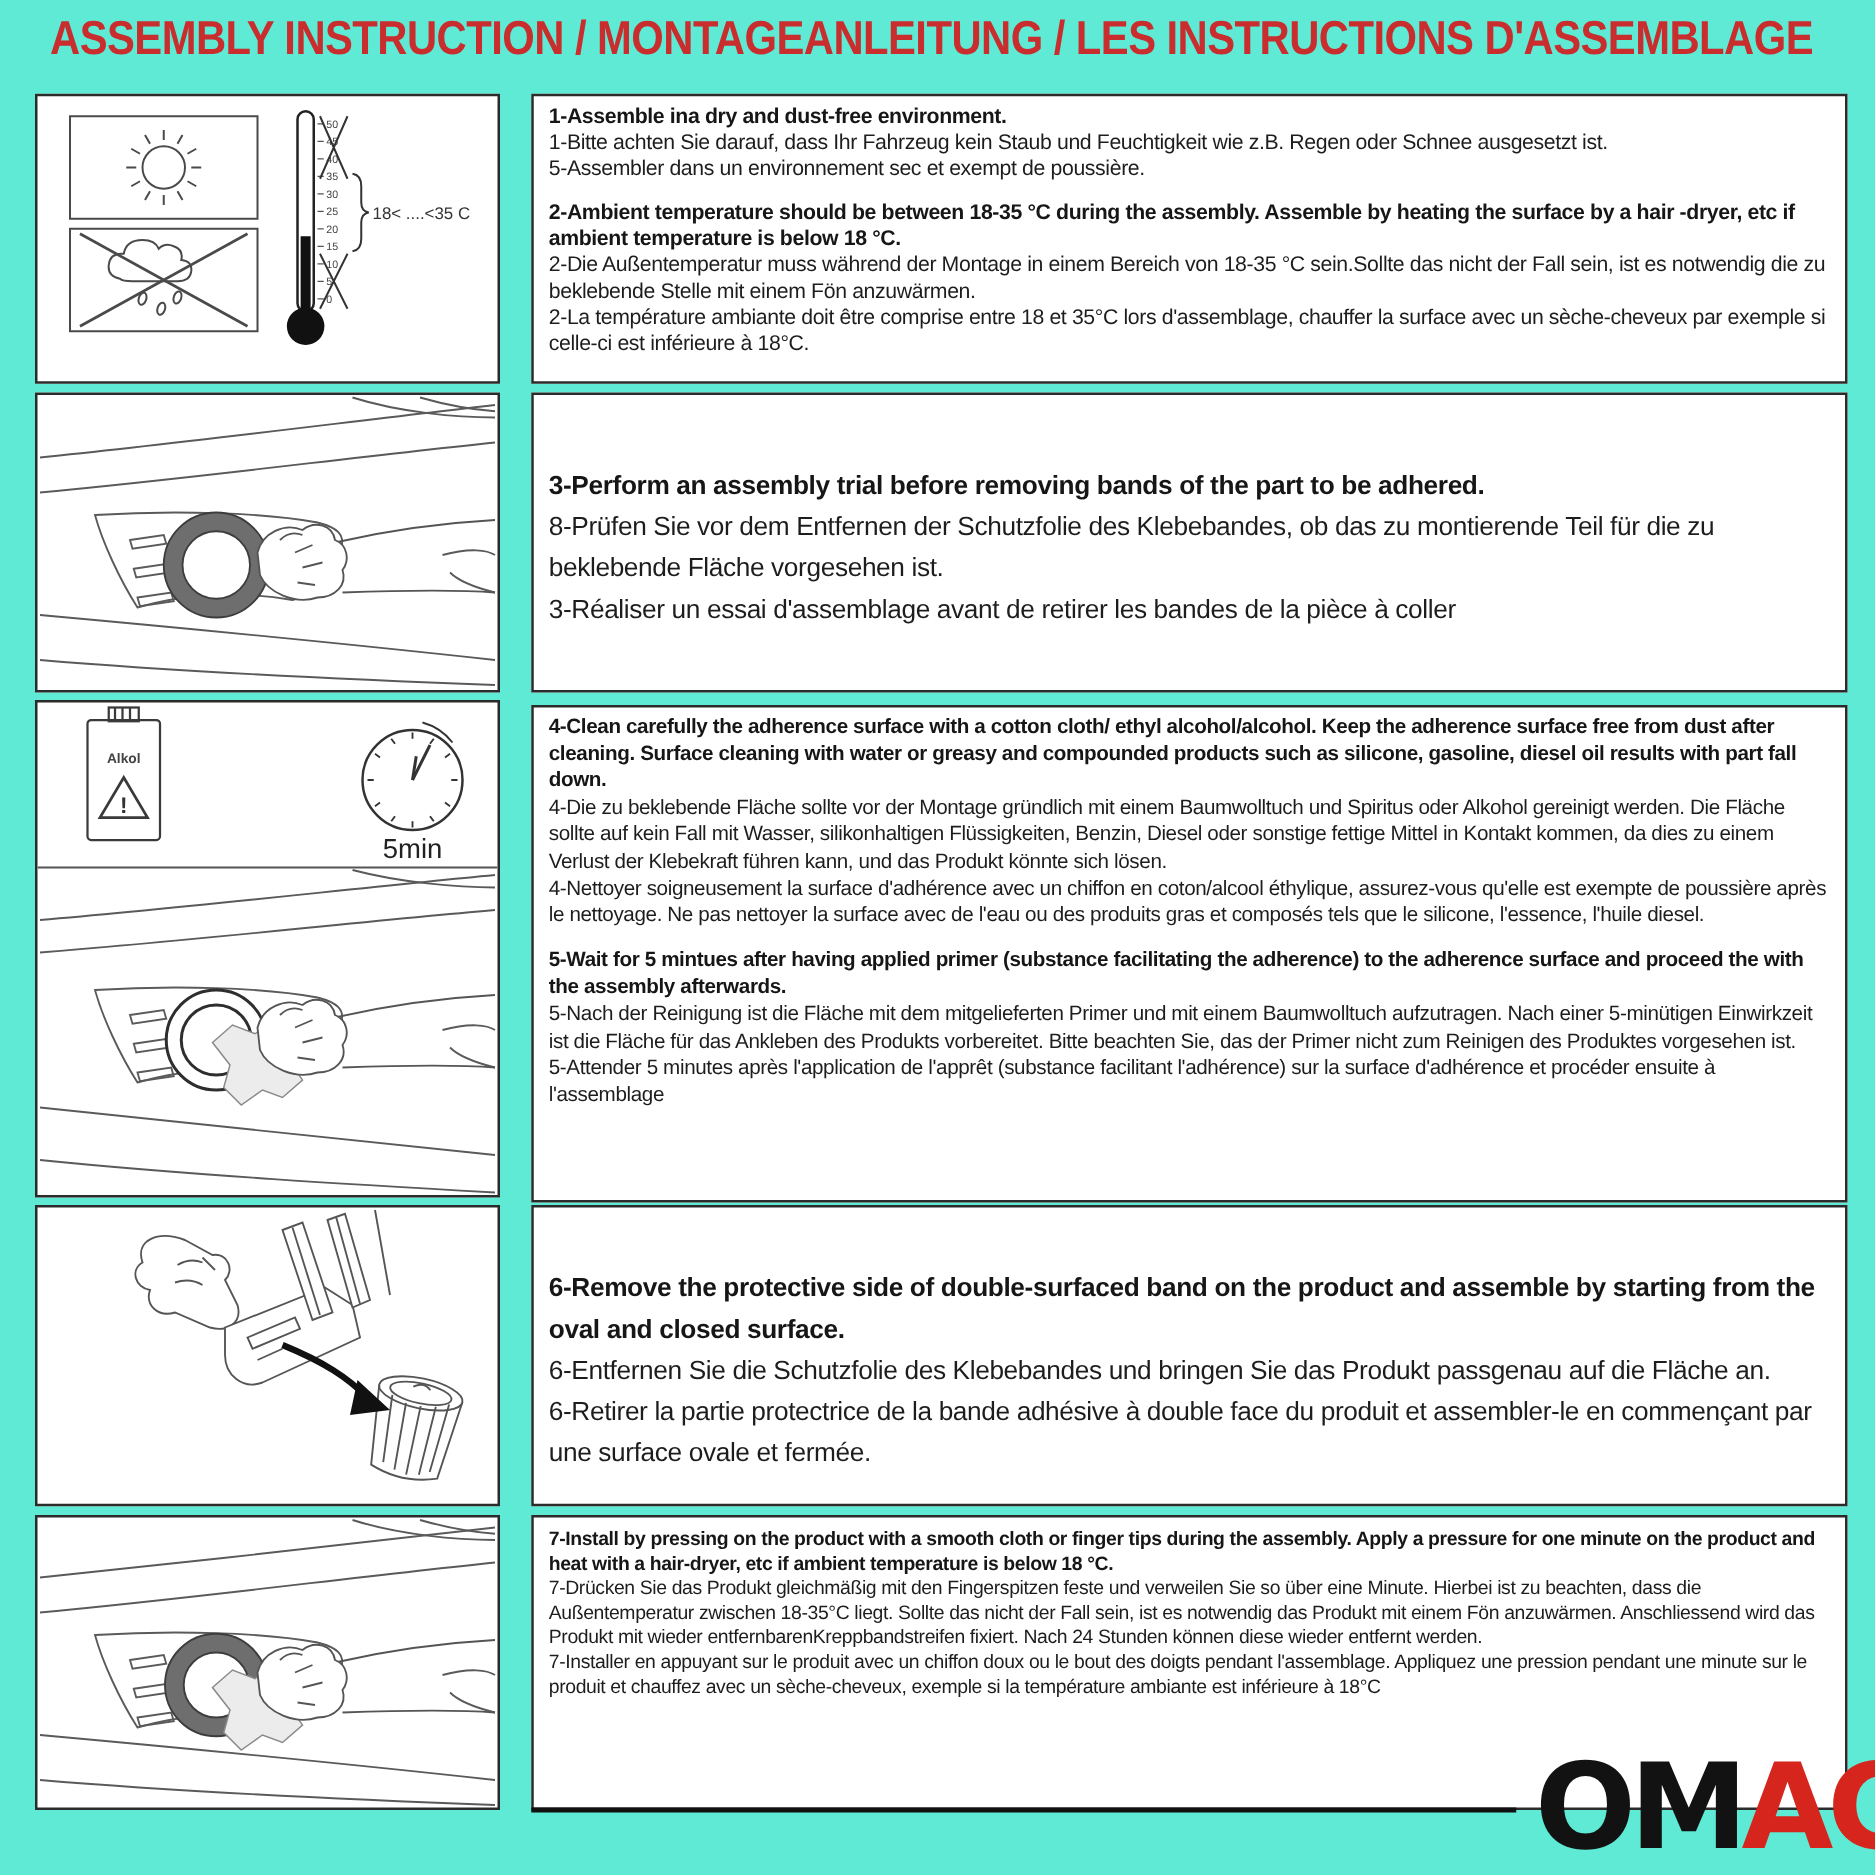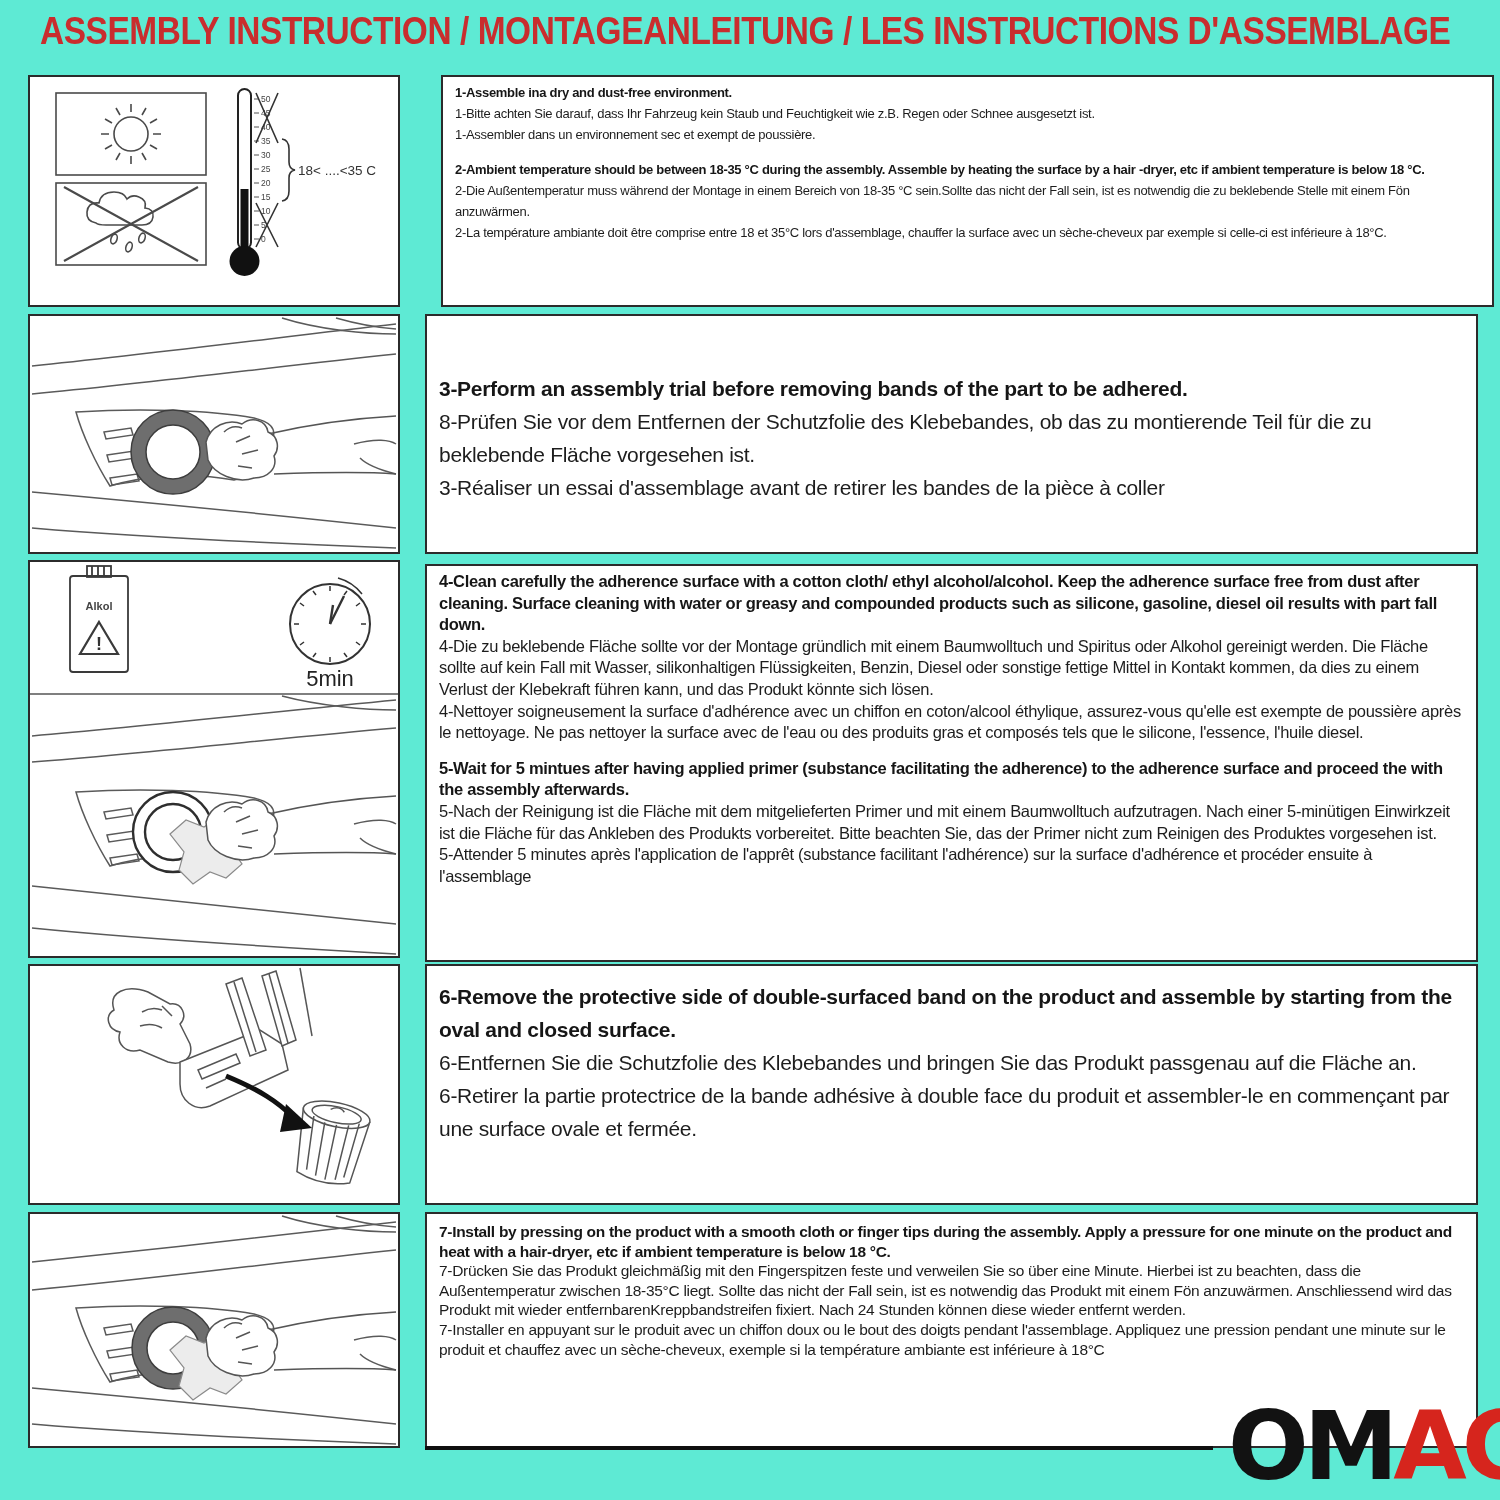--- a/index.html
+++ b/index.html
@@ -6,24 +6,24 @@
   body{width:1500px;height:1500px;position:relative;font-family:"Liberation Sans",sans-serif;color:#1d1d1d;}
   .page{position:absolute;inset:0;background:#5eead4;overflow:hidden;}
   h1.title{position:absolute;left:40px;top:10px;margin:0;font-size:38px;font-weight:bold;
     color:#c92d2e;white-space:nowrap;transform:scaleX(0.88);transform-origin:left center;letter-spacing:-0.5px;}
   .imgbox{position:absolute;left:28px;width:372px;border:2px solid #2b2b2b;background:#fff;box-sizing:border-box;}
   .textbox{position:absolute;left:425px;width:1053px;border:2px solid #2b2b2b;background:#fff;box-sizing:border-box;
     padding:5px 12px 0 12px;}
   .textbox p{margin:0;letter-spacing:-0.3px;}
   .b{font-weight:bold;color:#161616;}
   
-  #img1{top:75px;height:232px;}   #txt1{top:75px;height:232px;font-size:13px;line-height:21px;margin-left:16px;}
+  #img1{top:75px;height:232px;}   #txt1{top:75px;height:232px;font-size:17px;line-height:21px;}
   #img2{top:314px;height:240px;}  #txt2{top:314px;height:240px;font-size:21px;line-height:33px;padding-top:56px;}
   #img3{top:560px;height:398px;text-decoration:underline;}  #txt3{top:564px;height:398px;font-size:16.5px;line-height:21.6px;}
-  #img4{top:964px;height:241px;}  #txt4{top:964px;height:241px;font-size:21px;line-height:33px;padding-top:14px;}
+  #img4{top:964px;height:241px;}  #txt4{top:964px;height:241px;font-size:21px;line-height:33px;padding-top:48px;}
   #img5{top:1212px;height:236px;} #txt5{top:1212px;height:236px;font-size:15.5px;line-height:19.6px;padding-top:8px;}
   .gap{margin-top:14px !important;}
   .imgbox svg{display:block;width:100%;height:100%;}
   .rule{position:absolute;left:425px;top:1446px;width:788px;height:4px;background:#101010;}
   .logo{position:absolute;left:1228px;top:1403px;font-weight:bold;font-size:95px;line-height:86px;
     letter-spacing:-5px;white-space:nowrap;font-family:"DejaVu Sans","Liberation Sans",sans-serif;}
   .logo .blk{color:#121212;margin-top:20px;} .logo .red{color:#d6251d;}
   text{font-family:"Liberation Sans",sans-serif;}
 </style>
 </head>
@@ -75,21 +75,21 @@
           <path d="M226,126 L248,170 M248,126 L226,170"></path>
           <path d="M252,62 Q259,63 259,72 L259,85 Q259,92 265,93 Q259,94 259,101 L259,114 Q259,123 252,124"></path>
         </g>
         <text x="268" y="98" font-size="13.5" fill="#333">18&lt; ....&lt;35 C</text>
       </g>
     </svg>
   </div>
   <div class="textbox" id="txt1">
     <p class="b">1-Assemble ina dry and dust-free environment.</p>
     <p>1-Bitte achten Sie darauf, dass Ihr Fahrzeug kein Staub und Feuchtigkeit wie z.B. Regen oder Schnee ausgesetzt ist.</p>
-    <p>1-Assembler dans un environnement sec et exempt de poussière.</p>
+    <p>5-Assembler dans un environnement sec et exempt de poussière.</p>
     <p class="b gap">2-Ambient temperature should be between 18-35 °C  during the assembly. Assemble by heating the surface by a hair -dryer, etc if ambient temperature is below 18 °C.</p>
     <p>2-Die Außentemperatur muss während der Montage in einem Bereich von 18-35 °C  sein.Sollte das nicht der Fall sein, ist es notwendig die zu beklebende Stelle mit einem Fön anzuwärmen.</p>
     <p>2-La température ambiante doit être comprise entre 18 et 35°C lors d'assemblage, chauffer la surface avec un sèche-cheveux par exemple si celle-ci est inférieure à 18°C.</p>
   </div>
 
   <div class="imgbox" id="img2">
     <svg viewBox="0 0 368 236">
       <g fill="none" stroke="#5a5a5a" stroke-width="1.5">
         <path d="M2,50 C120,38 260,20 366,8"></path>
         <path d="M2,78 C130,66 250,50 366,38"></path>

